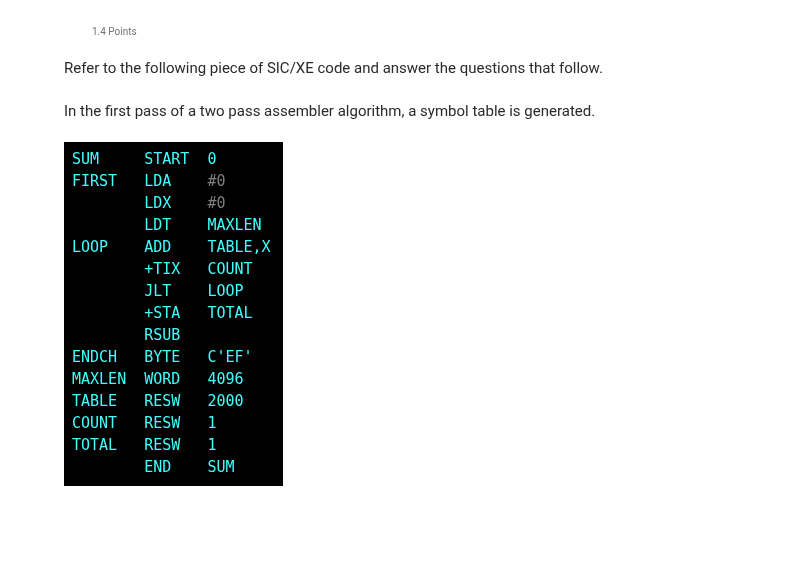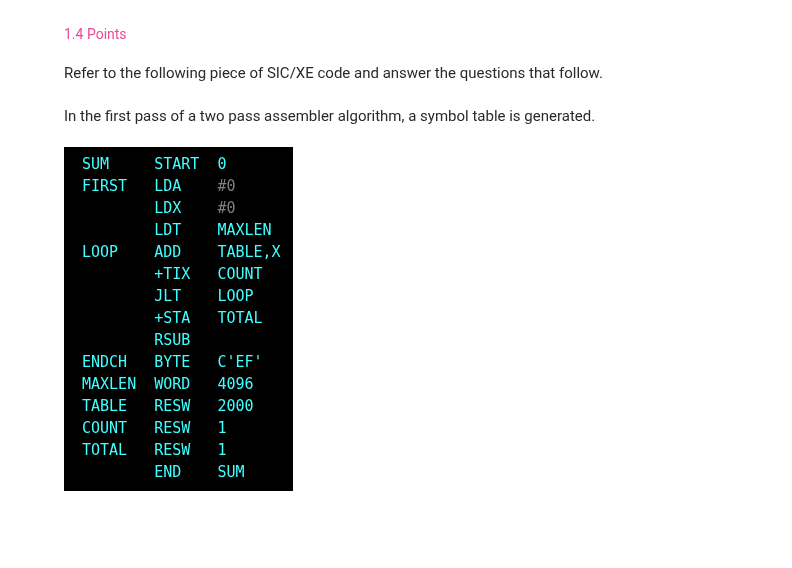--- a/index.html
+++ b/index.html
@@ -21,35 +21,36 @@
       font-size: 24px;
       font-weight: 400;
       color: #2a2a2a;
       letter-spacing: -0.2px;
       line-height: 1.2;
     }
     .question-header .qnum {
       font-weight: 700;
     }
     .points {
-      font-size: 14px;
-      color: #ec4899;
+      font-size: 10px;
+      color: #737373;
       margin-top: 2px;
       margin-bottom: 20px;
+      margin-left: 28px;
     }
     .body-text {
       font-size: 15px;
       color: #2a2a2a;
       line-height: 1.5;
       margin-bottom: 20px;
     }
     .code-block {
       background: #000;
       display: inline-block;
-      padding: 6px 12px 8px 18px;
+      padding: 6px 12px 8px 8px;
       font-family: "Menlo", "Consolas", "DejaVu Sans Mono", monospace;
       font-size: 15px;
       line-height: 22px;
       white-space: pre;
     }
     .code-line span.label {
       color: #3fffff;
       display: inline-block;
       width: 8ch;
     }

